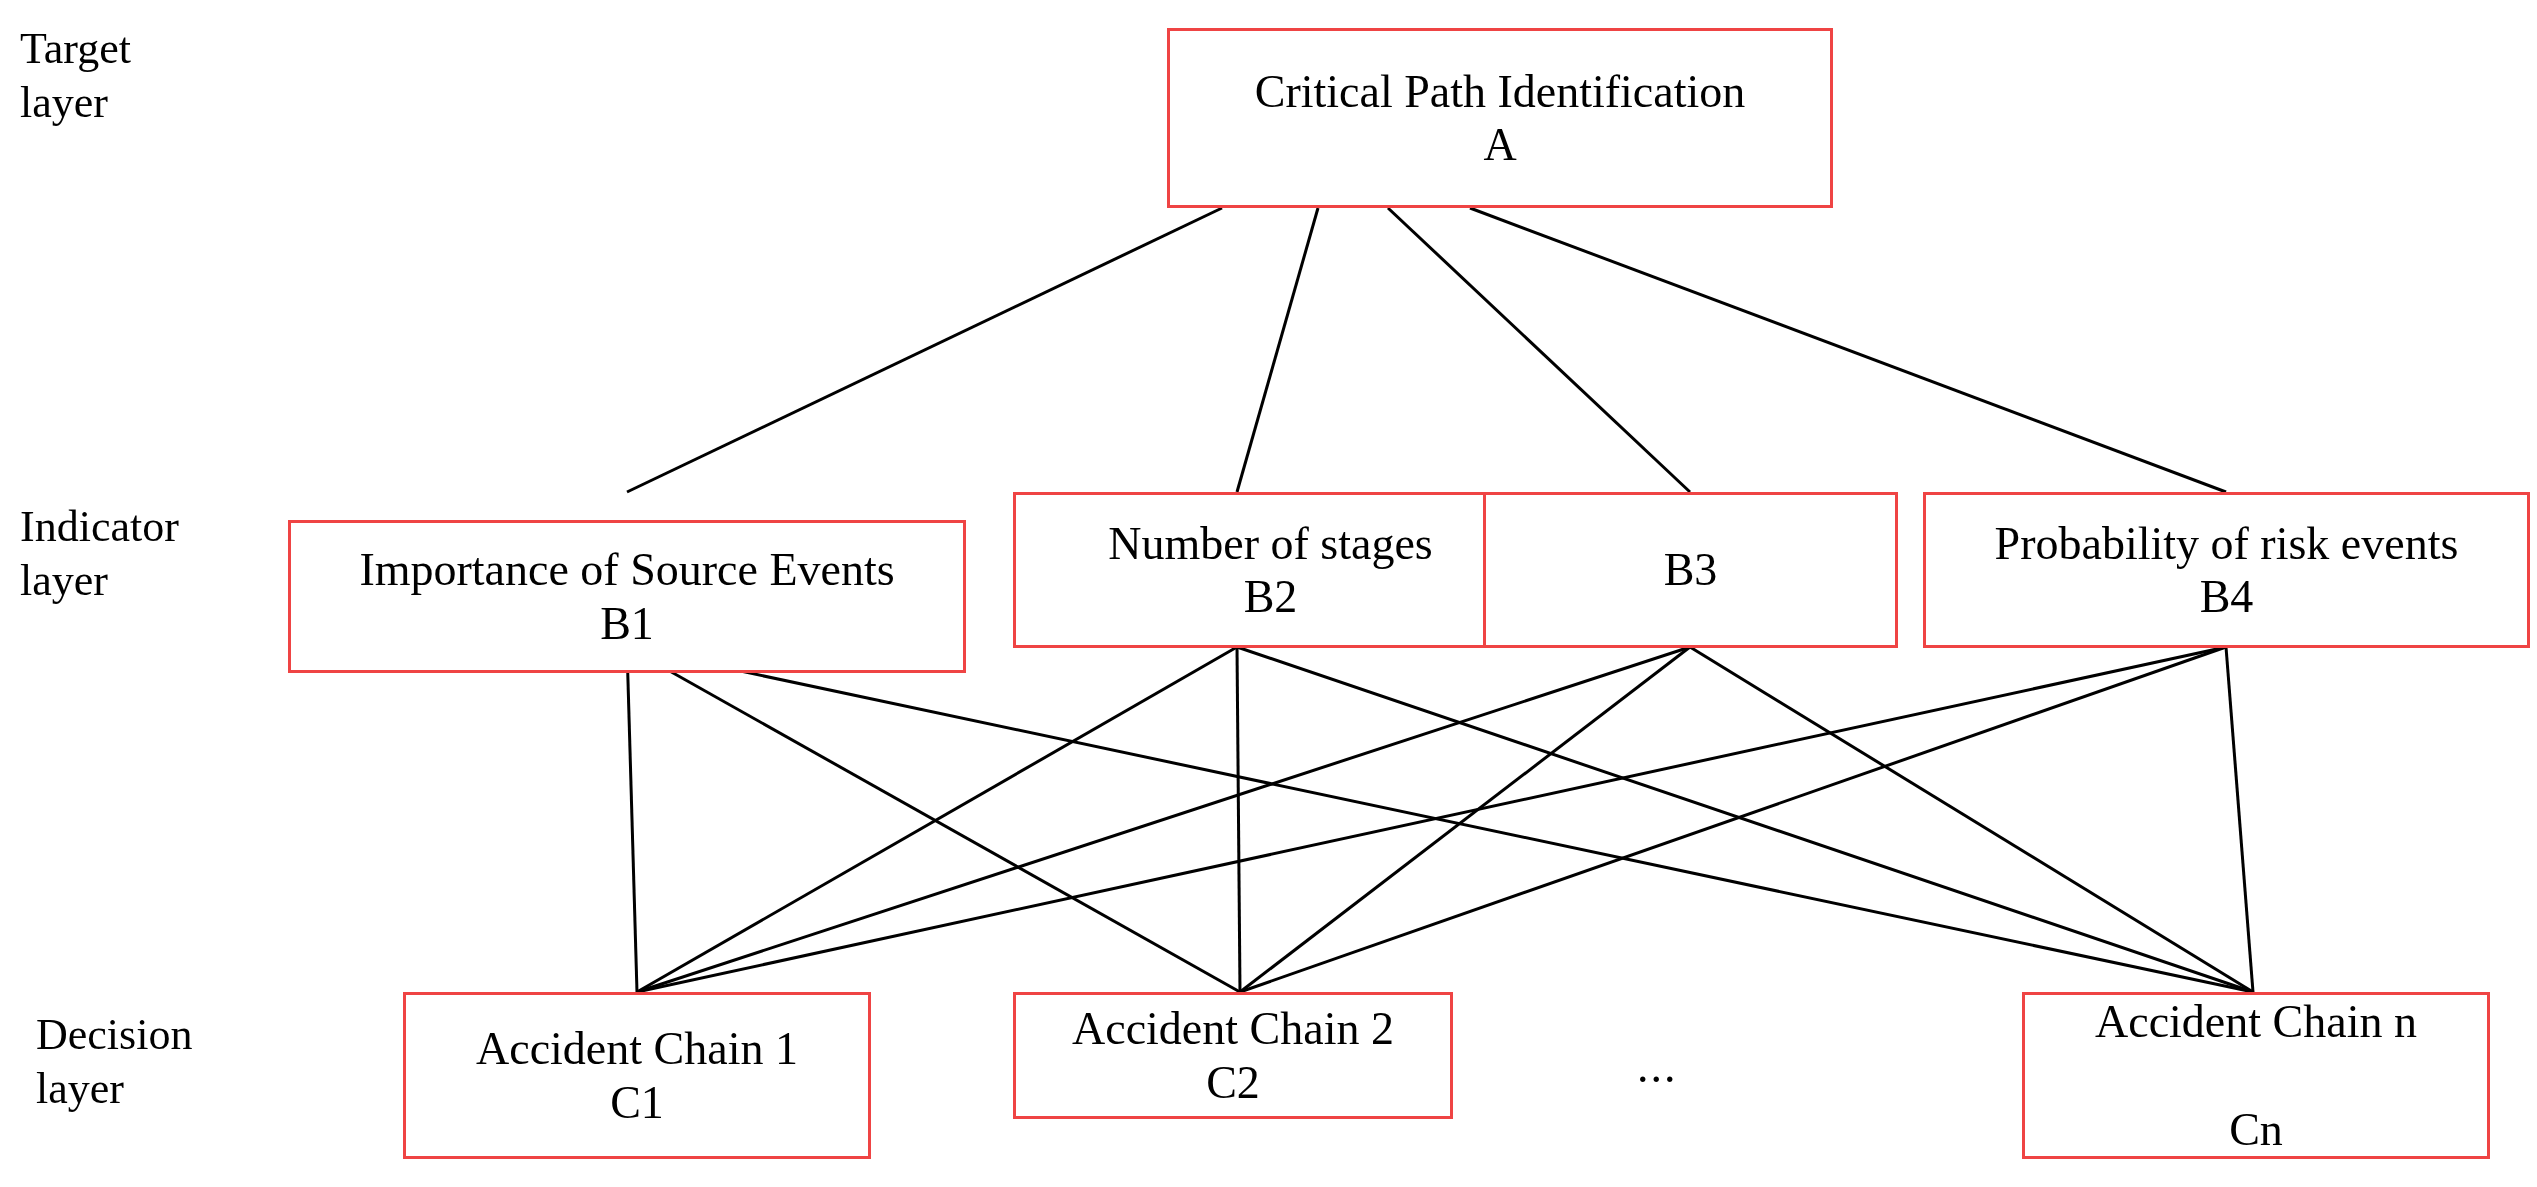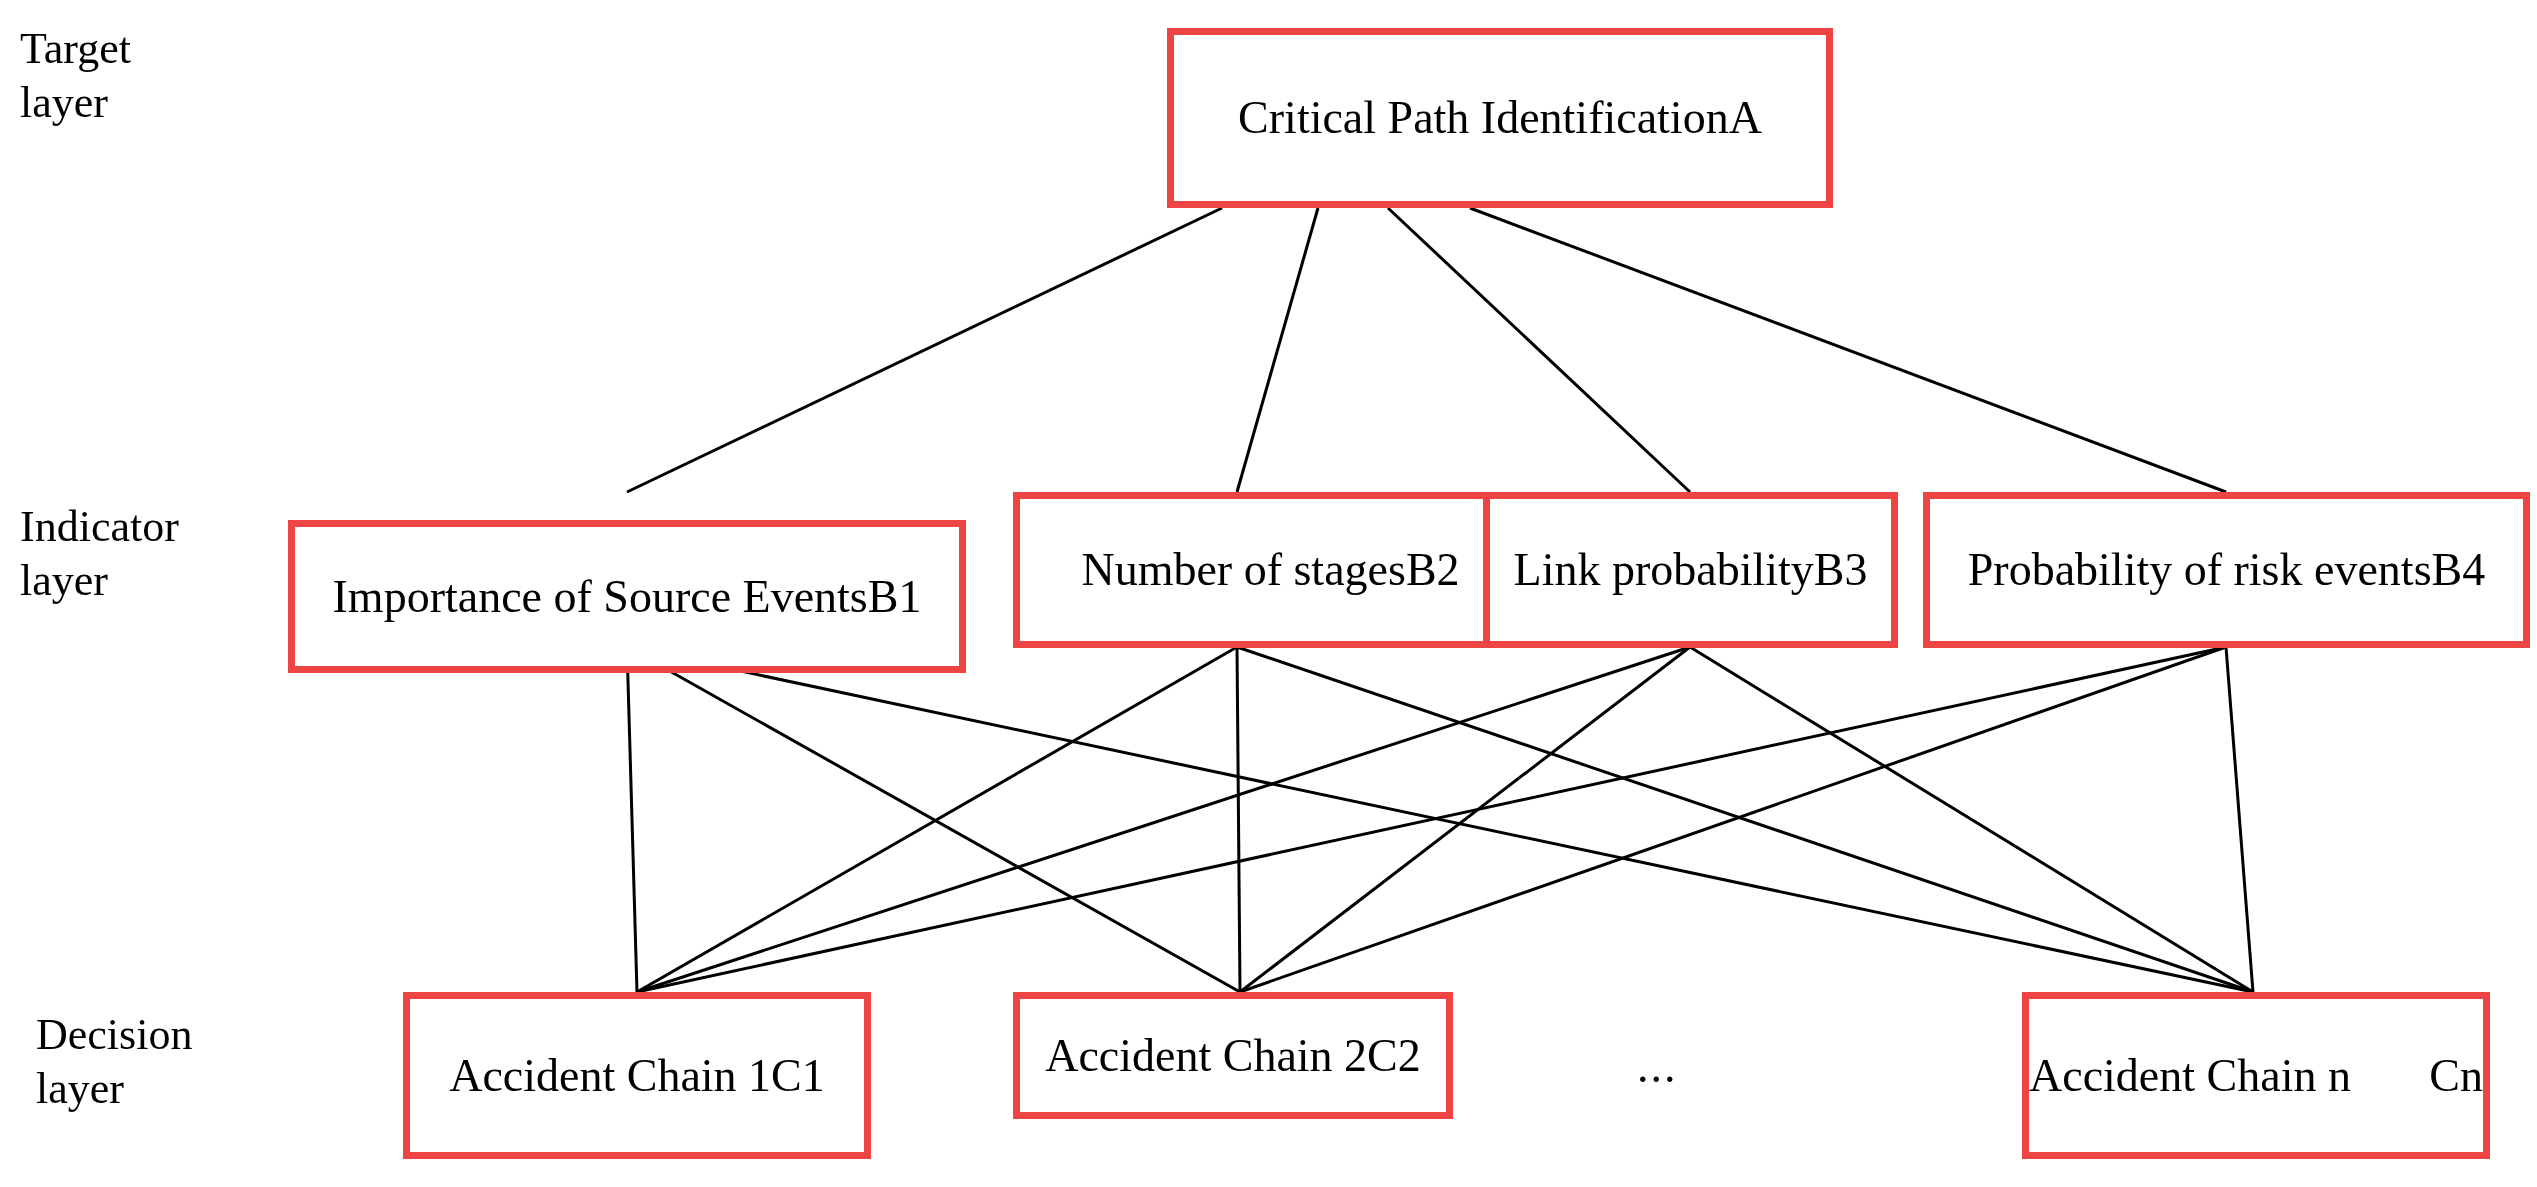--- a/index.html
+++ b/index.html
@@ -31,24 +31,24 @@
     position: absolute;
     font-size: 44px;
     line-height: 1.22;
     text-align: left;
     white-space: pre-line;
     color: #000000;
   }
   .node-box {
     position: absolute;
     box-sizing: border-box;
-    border: 7px solid #ef4444;
+    border: 3px solid #ef4444;
     background: #ffffff;
     display: flex;
-    flex-direction: row;
+    flex-direction: column;
     align-items: center;
     justify-content: center;
     text-align: center;
     font-size: 46px;
     line-height: 1.16;
     color: #000000;
     z-index: 2;
   }
   .node-title {
     display: block;
@@ -115,21 +115,20 @@
     <span class="node-title">Importance of Source Events</span>
     <span class="node-code">B1</span>
   </div>
 
   <div class="node-box" style="left:1013px; top:492px; width:515px; height:156px;">
     <span class="node-title">Number of stages</span>
     <span class="node-code">B2</span>
   </div>
 
   <div class="node-box" style="left:1483px; top:492px; width:415px; height:156px;">
-    <span class="node-title">Link probability</span>
     <span class="node-code">B3</span>
   </div>
 
   <div class="node-box" style="left:1923px; top:492px; width:607px; height:156px;">
     <span class="node-title">Probability of risk events</span>
     <span class="node-code">B4</span>
   </div>
 
   <div class="node-box" style="left:403px; top:992px; width:468px; height:167px;">
     <span class="node-title">Accident Chain 1</span>

